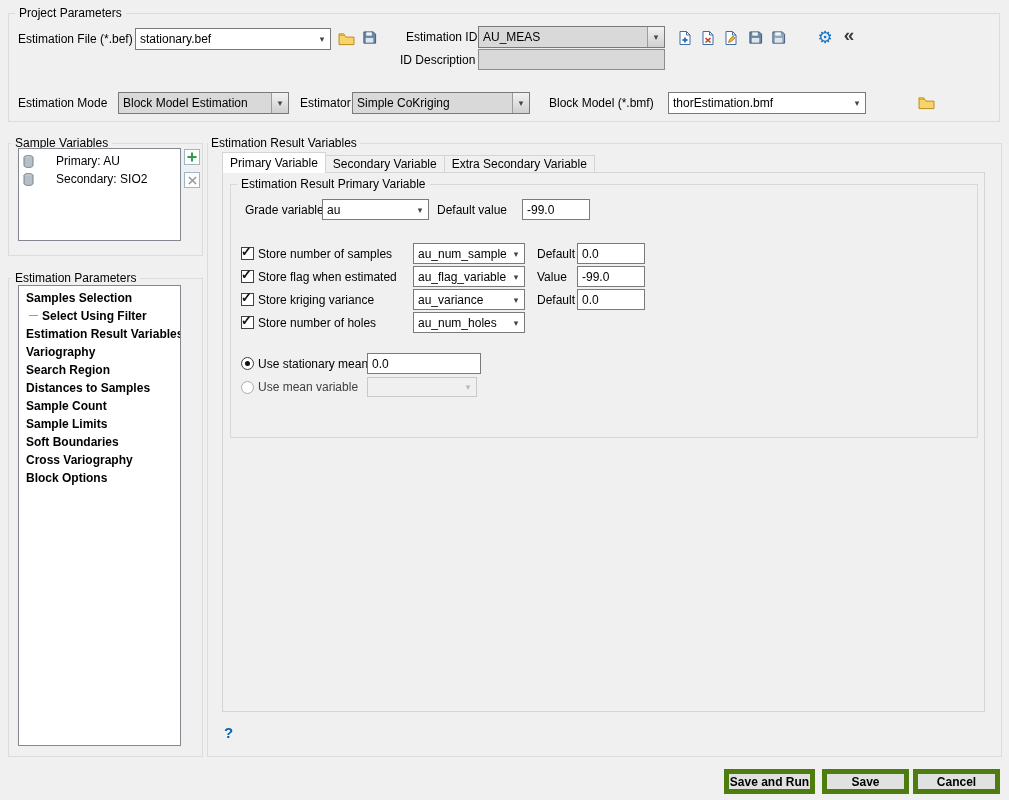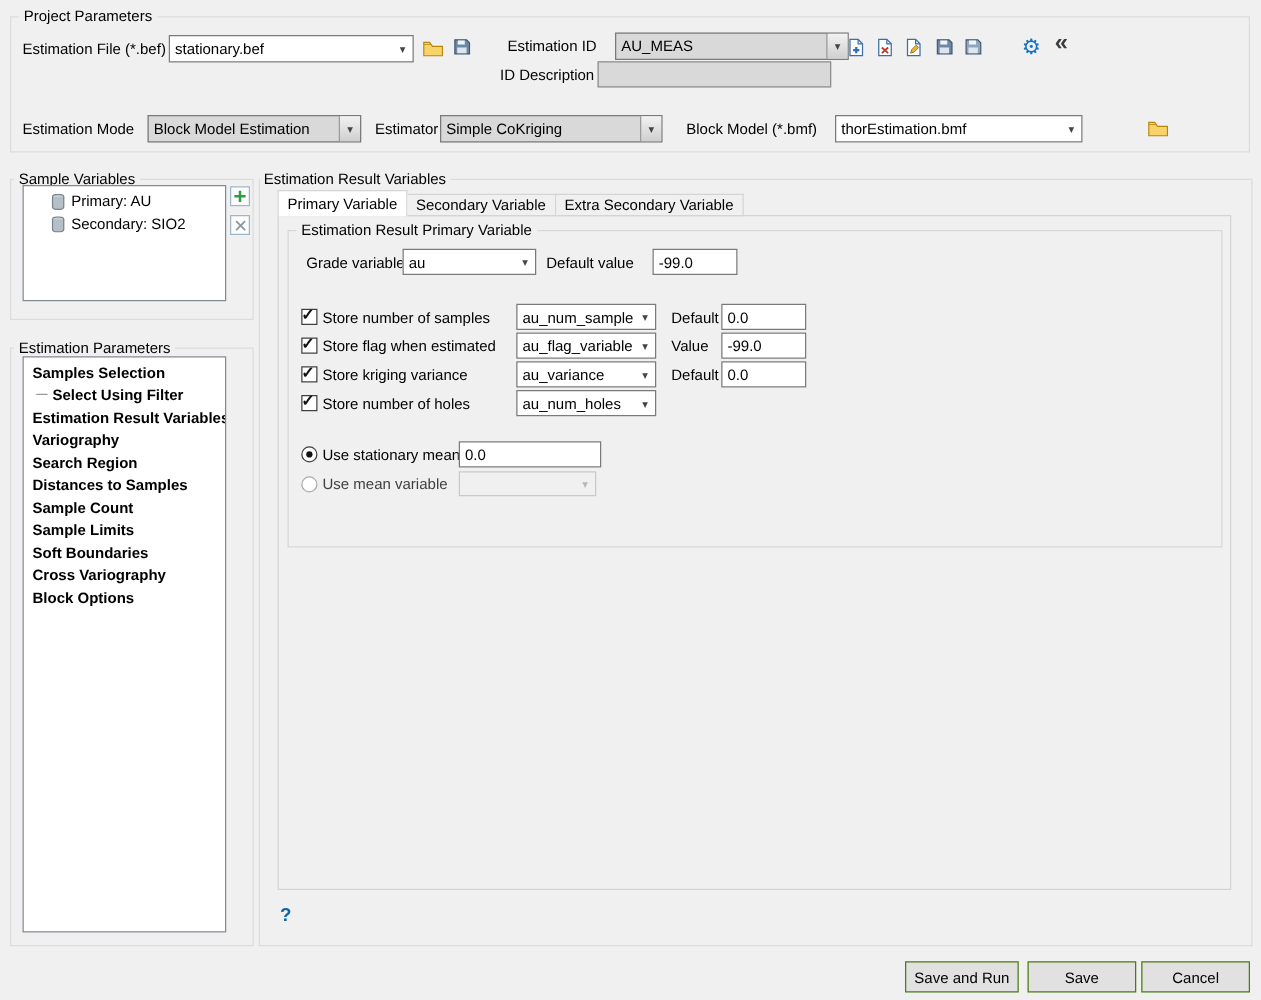--- a/index.html
+++ b/index.html
@@ -12,32 +12,32 @@
   .combo-arrow{width:16px;align-self:stretch;display:flex;align-items:center;justify-content:center;font-size:9px;color:#444;flex:none;}
   .combo.gray{background:#d9d9d9;}
   .combo.gray .combo-arrow{background:linear-gradient(#f2f2f2,#cfcfcf);border-left:1px solid #9b9b9b;}
   .combo.disabled{background:#f0f0f0;border-color:#c9c9c9;}
   .combo.disabled .combo-arrow{color:#b8b8b8;}
   .field{position:absolute;background:#fff;border:1px solid #7a7a7a;box-sizing:border-box;display:flex;align-items:center;padding-left:4px;white-space:nowrap;}
   .field.gray{background:#d9d9d9;border-color:#8d8d8d;}
   .listbox{position:absolute;background:#fff;border:1px solid #828790;box-sizing:border-box;padding:3px 0;overflow:hidden;}
   .plist-item{height:18px;line-height:18px;padding-left:7px;white-space:nowrap;cursor:default;font-weight:bold;}
   .tree-child::before{content:"";display:inline-block;width:9px;height:1px;background:#9a9a9a;vertical-align:middle;margin:0 4px 2px 10px;}
-  .slist-item{height:18px;display:flex;align-items:center;gap:5px;padding-left:22px;white-space:nowrap;}
+  .slist-item{height:18px;display:flex;align-items:center;gap:22px;padding-left:4px;white-space:nowrap;}
   .checkbox{position:absolute;width:13px;height:13px;background:#fff;border:1px solid #404040;box-sizing:border-box;}
   .checkbox.checked::after{content:"✓";position:absolute;left:-1px;top:-4px;font-size:13px;font-weight:bold;color:#111;}
   .radio{position:absolute;width:13px;height:13px;border:1px solid #404040;border-radius:50%;background:#fff;box-sizing:border-box;}
   .radio.selected::after{content:"";position:absolute;left:3px;top:3px;width:5px;height:5px;border-radius:50%;background:#111;}
   .radio.disabled{border-color:#ababab;}
   .tabs{position:absolute;left:222px;top:152px;height:21px;display:flex;align-items:flex-end;}
   .tab{height:18px;background:#f0f0f0;border:1px solid #d4d4d4;border-left:none;display:flex;align-items:center;padding:0 7px;box-sizing:border-box;white-space:nowrap;}
   .tab:first-child{border-left:1px solid #d4d4d4;}
   .tab.active{height:21px;background:#fff;border-bottom:none;border-left:1px solid #d4d4d4;}
   .tabpanel{position:absolute;left:222px;top:172px;width:763px;height:540px;border:1px solid #d4d4d4;box-sizing:border-box;background:#f0f0f0;}
-  .btn{position:absolute;height:25px;background:#e1e1e1;border:1px solid #4d7c0f;box-sizing:border-box;display:flex;align-items:center;justify-content:center;cursor:default;white-space:nowrap;}
+  .btn{position:absolute;height:25px;background:#e1e1e1;border:5px solid #4d7c0f;box-sizing:border-box;display:flex;align-items:center;justify-content:center;cursor:default;white-space:nowrap;font-weight:bold;}
   .icon-btn{position:absolute;width:18px;height:17px;display:flex;align-items:center;justify-content:center;}
   .side-btn{position:absolute;width:16px;height:16px;border:1px solid #9fb6c9;background:#fdfdfd;box-sizing:border-box;display:flex;align-items:center;justify-content:center;}
   .char-icon{position:absolute;display:flex;align-items:center;justify-content:center;}
   .disabled-text{color:#404040;}
   .help{position:absolute;color:#0a64ad;font-weight:bold;font-size:15px;}
 </style>
 </head>
 <body>
 
 <div class="groupbox" style="left:8px;top:13px;width:992px;height:109px">
@@ -57,21 +57,21 @@
 </span>
 <span class="icon-btn" style="left:360px;top:29px">
   <svg width="15" height="15" viewBox="0 0 16 16">
       <path d="M2 2h10l2.5 2.5V14H2z" fill="#6d88a3" stroke="#3f5872"></path>
       <rect x="4.5" y="2.5" width="6" height="3.5" fill="#eef3f8"></rect>
       <rect x="4" y="8.5" width="8" height="5" fill="#dde6ef"></rect>
     </svg>
 </span>
 
 <span class="lbl" style="left:406px;top:26px">Estimation ID</span>
-<div class="combo gray" style="left:492px;top:26px;width:187px">
+<div class="combo gray" style="left:478px;top:26px;width:187px">
   <span class="combo-text">AU_MEAS</span>
   <span class="combo-arrow">▾</span>
 </div>
 
 <span class="icon-btn" style="left:676px;top:29px">
   <svg width="16" height="16" viewBox="0 0 16 16">
       <path d="M3 1.5h6.5L13 5v9.5H3z" fill="#fff" stroke="#3a6ea5"></path>
       <path d="M9.5 1.5V5H13" fill="none" stroke="#3a6ea5"></path>
       <path d="M8 7.5v5M5.5 10h5" stroke="#2f6db5" stroke-width="1.8"></path>
     </svg>

